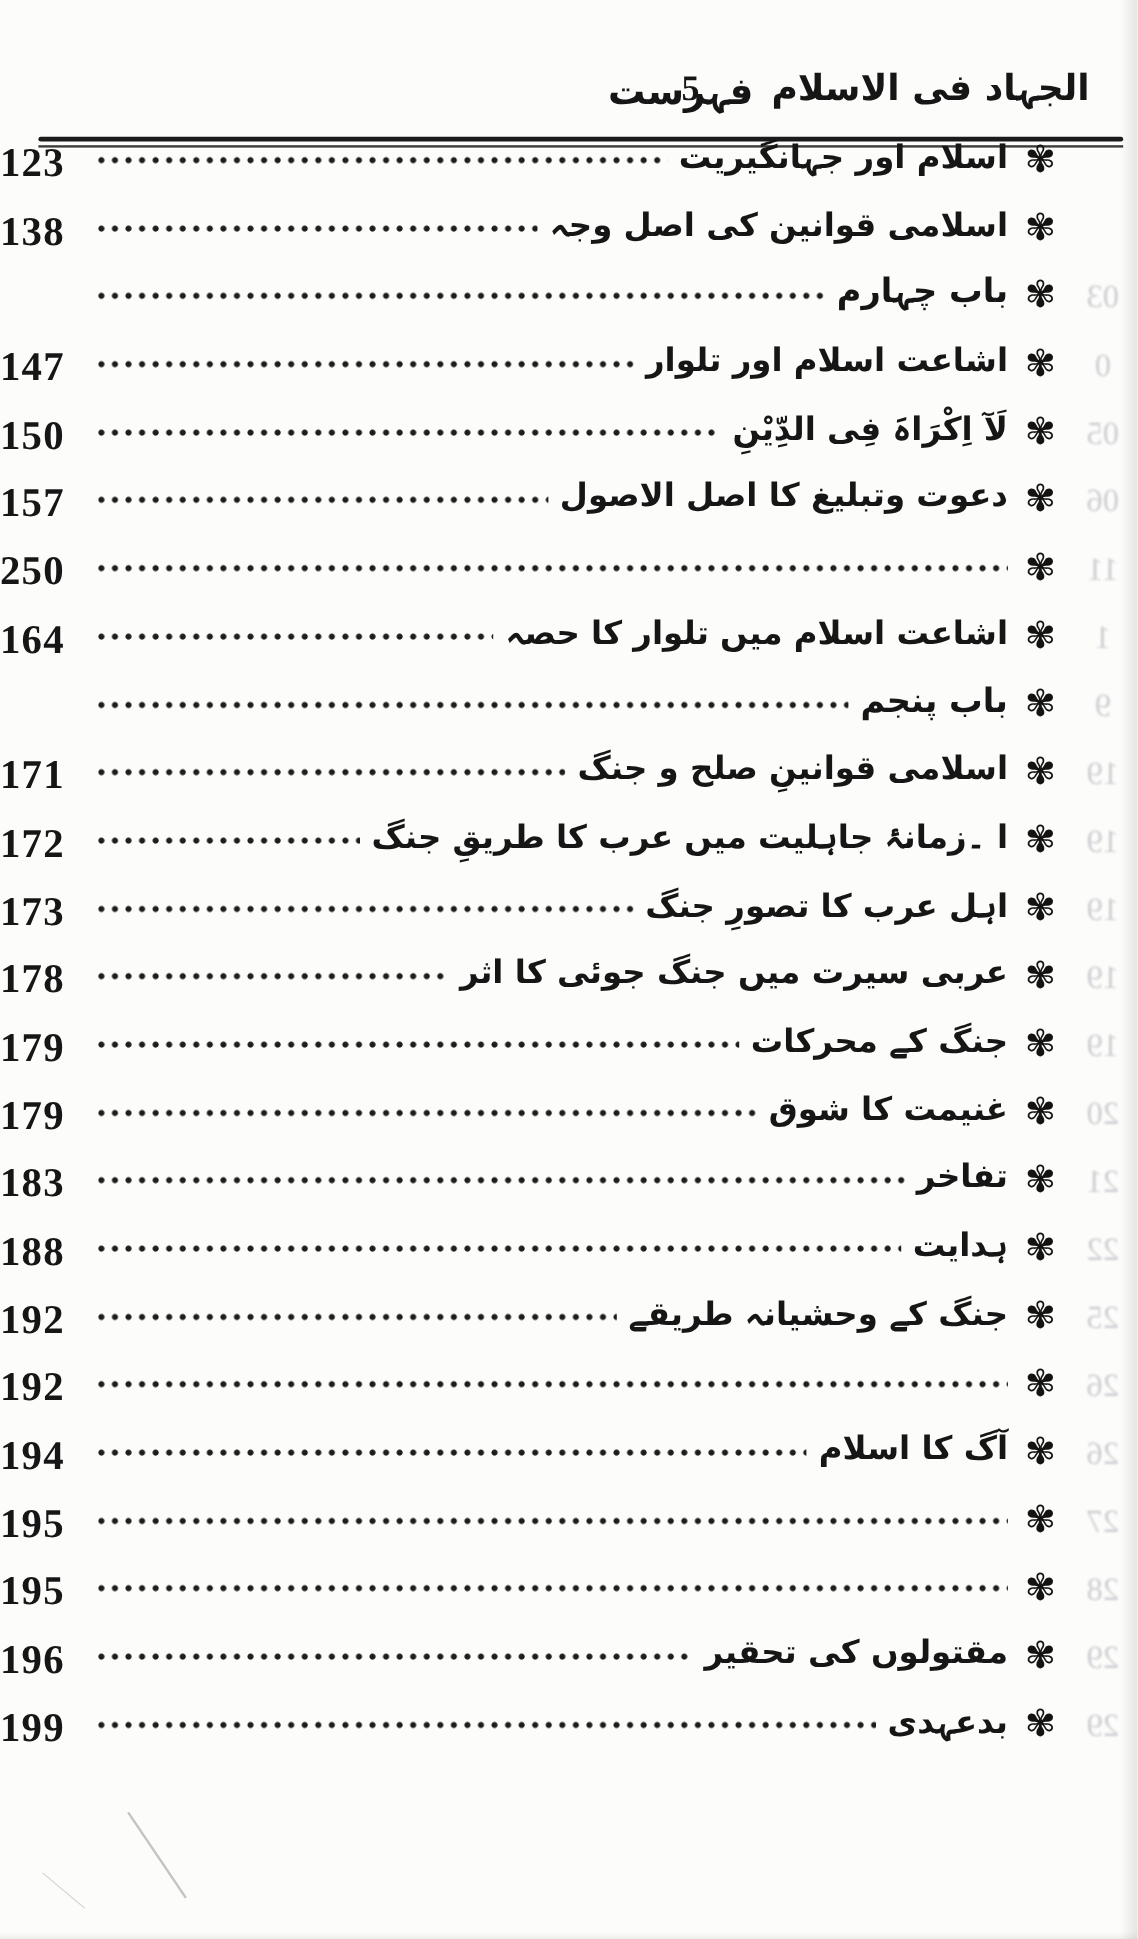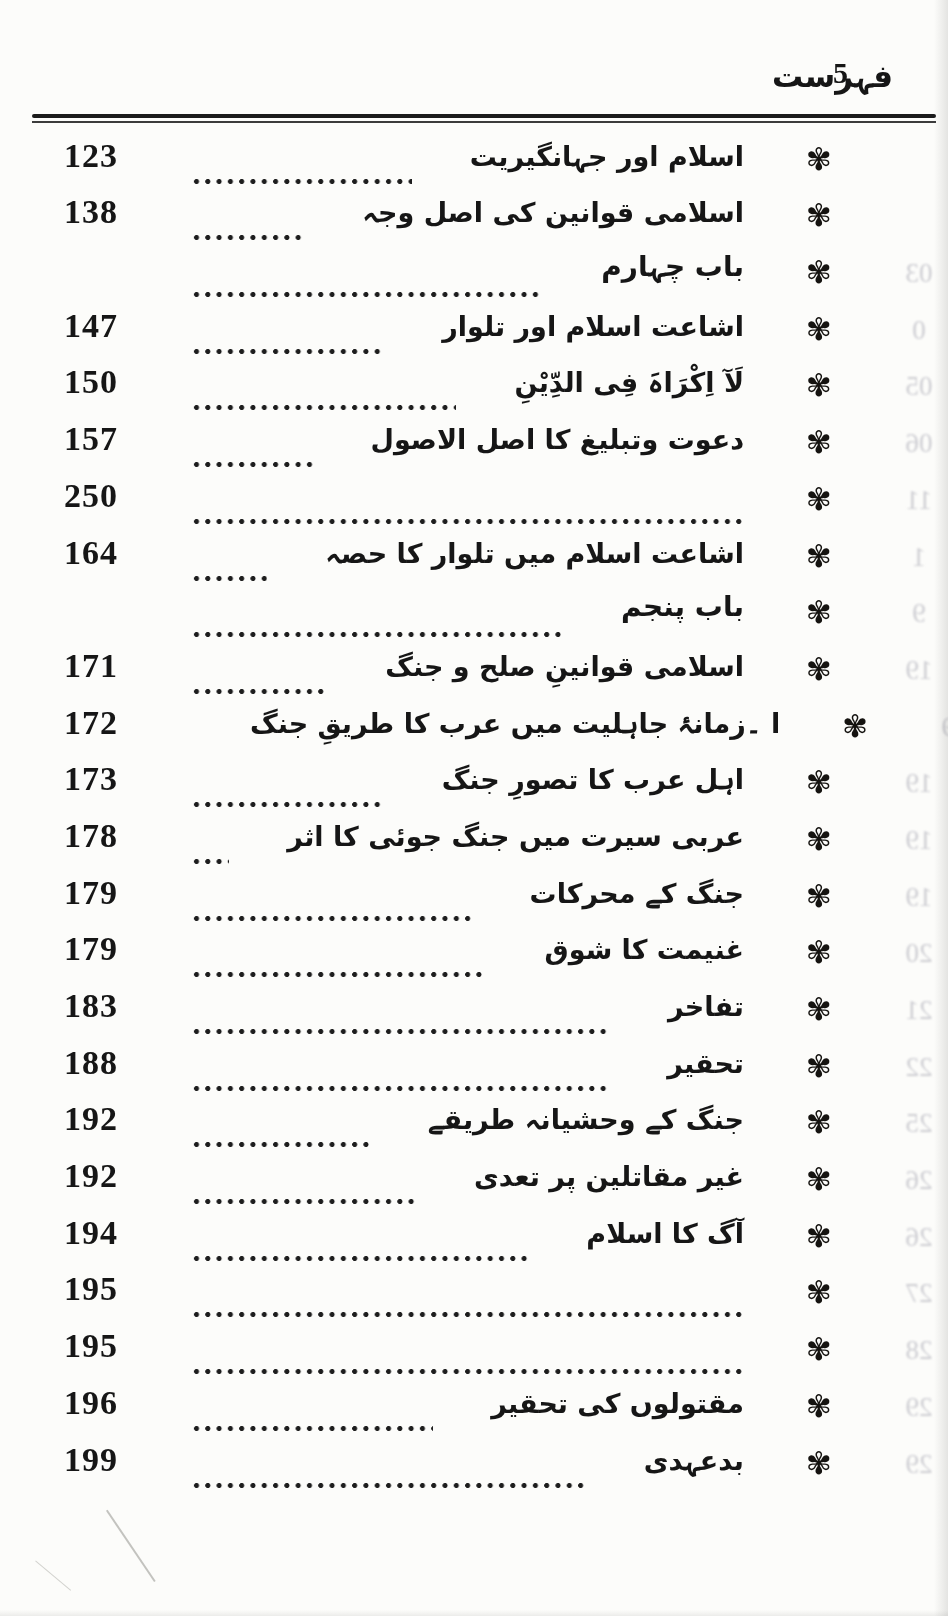--- a/index.html
+++ b/index.html
@@ -43,25 +43,23 @@
     font-size:30px;font-weight:700;direction:rtl;
   }
   .rules{position:absolute;left:32px;right:12px;top:114px;}
   .rule-thick{height:3.5px;background:#1b1b1b;border-radius:2px;}
   .rule-thin{height:1.6px;background:#3c3c3c;margin-top:3.5px;}
 
   
   .toc{position:absolute;top:117px;left:0;right:0;}
   .row{
     height:56.7px;
-    display:flex;align-items:flex-end;
-    padding-left:64px;
+    display:flex;align-items:flex-start;
     direction:ltr;
     white-space:nowrap;
-    gap:48px;
   }
   .num{
     width:78px;flex:0 0 auto;
     font-family:"Liberation Serif",serif;
     font-size:34px;font-weight:600;
     letter-spacing:1px;
     transform:translateY(1px);
   }
   .leader{
     flex:1 1 auto;
@@ -113,20 +111,21 @@
   }
 </style>
 </head>
 <body>
 
 <div class="page">
 
   <div class="header">
     <span class="h-left">فہرست</span>
     <span class="h-center">5</span>
+    <span class="h-right">الجہاد فی الاسلام</span>
   </div>
 
   <div class="rules">
     <div class="rule-thick"></div>
     <div class="rule-thin"></div>
   </div>
 
   <div class="toc">
       <div class="row">
     <span class="num">123</span>
@@ -235,35 +234,34 @@
       <div class="row">
     <span class="num">183</span>
     <span class="leader"></span>
     <span class="title">تفاخر</span>
     <span class="bullet">✾</span>
     <span class="ghost">21</span>
   </div>
       <div class="row">
     <span class="num">188</span>
     <span class="leader"></span>
-    <span class="title">تحقیر</span>
+    <span class="title">ہدایت</span>
     <span class="bullet">✾</span>
     <span class="ghost">22</span>
   </div>
       <div class="row">
     <span class="num">192</span>
     <span class="leader"></span>
     <span class="title">جنگ کے وحشیانہ طریقے</span>
     <span class="bullet">✾</span>
     <span class="ghost">25</span>
   </div>
       <div class="row">
     <span class="num">192</span>
     <span class="leader"></span>
-    <span class="title">غیر مقاتلین پر تعدی</span>
     <span class="bullet">✾</span>
     <span class="ghost">26</span>
   </div>
       <div class="row">
     <span class="num">194</span>
     <span class="leader"></span>
     <span class="title">آگ کا اسلام</span>
     <span class="bullet">✾</span>
     <span class="ghost">26</span>
   </div>

